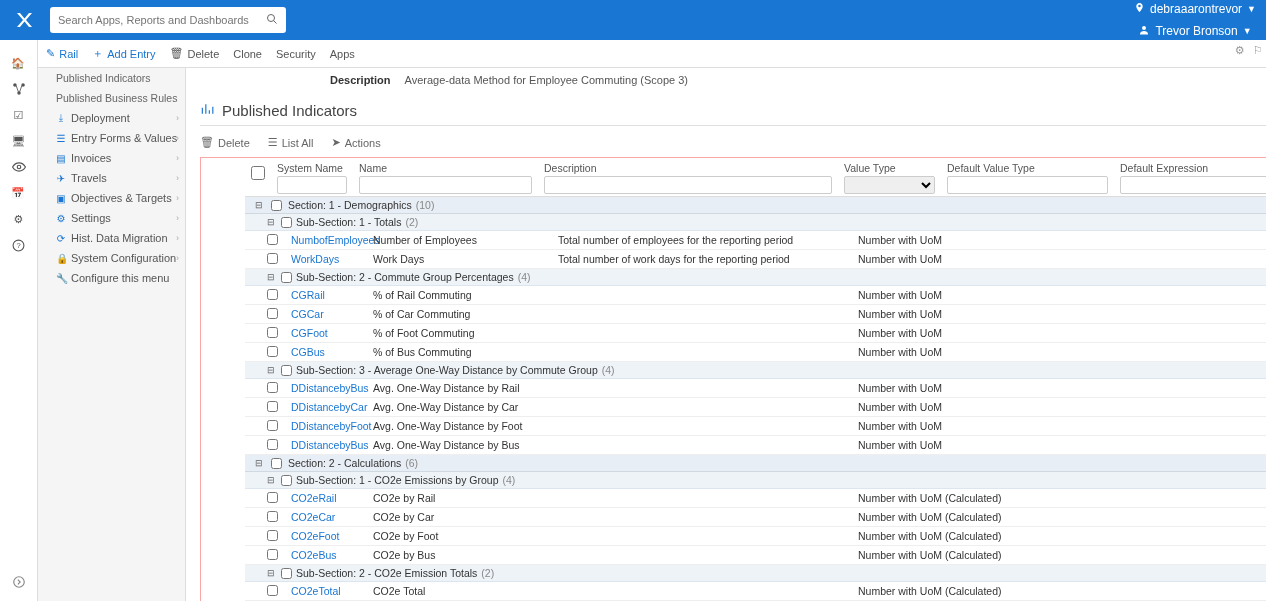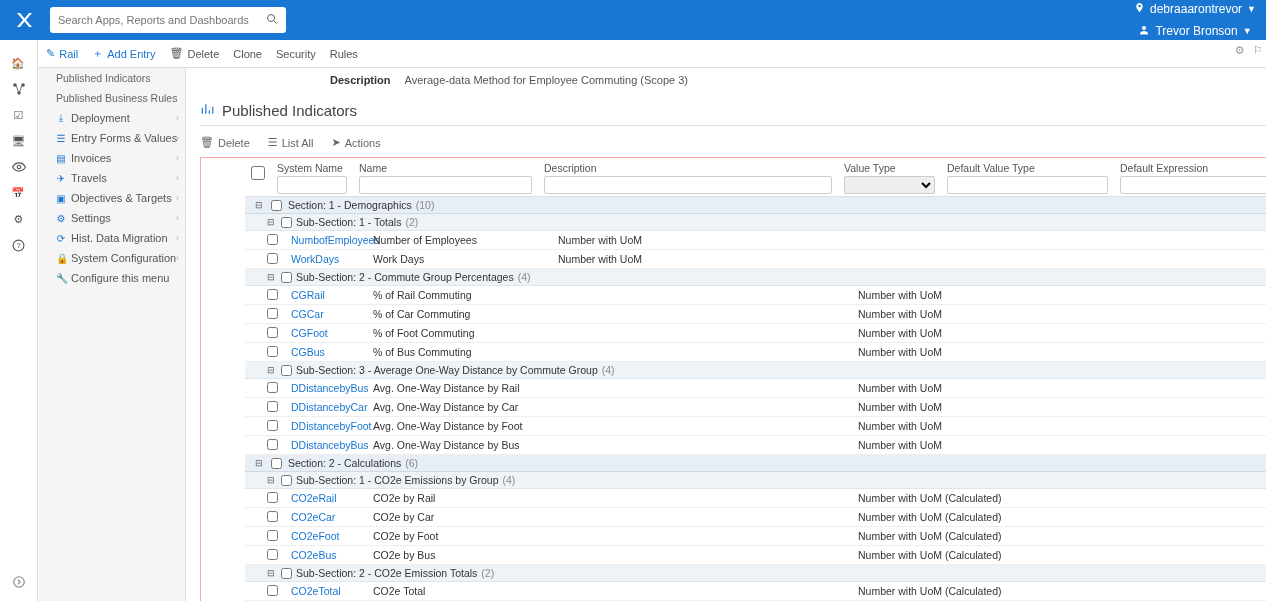--- a/index.html
+++ b/index.html
@@ -180,21 +180,21 @@
           <span>🗑</span>
           <span>Delete</span>
         </div>
       <div class="tbtn">
           <span>Clone</span>
         </div>
       <div class="tbtn">
           <span>Security</span>
         </div>
       <div class="tbtn">
-          <span>Rules</span>
+          <span>Apps</span>
         </div>
       <div class="tright">
         <span>⚙</span>
         <span>⚐</span>
         <span>🖶</span>
       </div>
     </div>
 
     <div class="content-row">
 
@@ -304,26 +304,28 @@
               <div class="subsection-row">
                 <span class="tg">⊟</span>
                 <input type="checkbox" style="">
                 <span>Sub-Section: 1 - Totals</span> 
                 <span class="cnt">(2)</span>
               </div>
               <div class="grow">
                 <div class="gc cb"><input type="checkbox" style=""></div>
                 <div class="gc sys"><span class="link">NumbofEmployees</span></div>
                 <div class="gc name">Number of Employees</div>
+                <div class="gc desc">Total number of employees for the reporting period</div>
                 <div class="gc vt">Number with UoM</div>
               </div>
               <div class="grow">
                 <div class="gc cb"><input type="checkbox" style=""></div>
                 <div class="gc sys"><span class="link">WorkDays</span></div>
                 <div class="gc name">Work Days</div>
+                <div class="gc desc">Total number of work days for the reporting period</div>
                 <div class="gc vt">Number with UoM</div>
               </div>
               <div class="subsection-row">
                 <span class="tg">⊟</span>
                 <input type="checkbox" style="">
                 <span>Sub-Section: 2 - Commute Group Percentages</span> 
                 <span class="cnt">(4)</span>
               </div>
               <div class="grow">
                 <div class="gc cb"><input type="checkbox" style=""></div>

